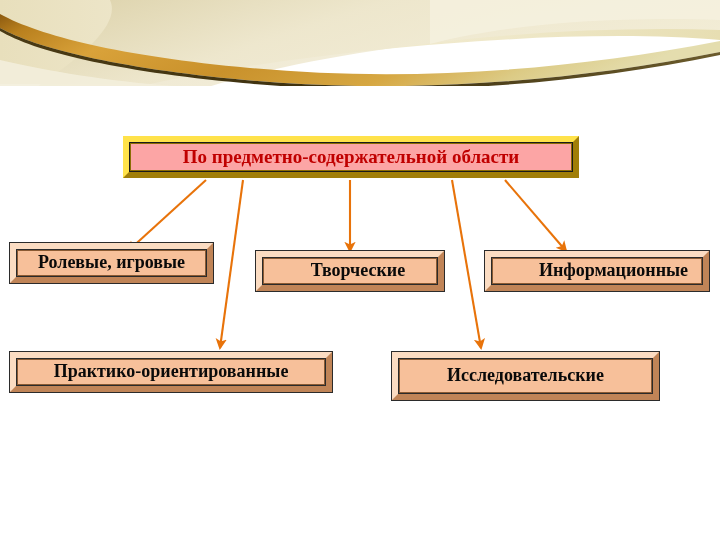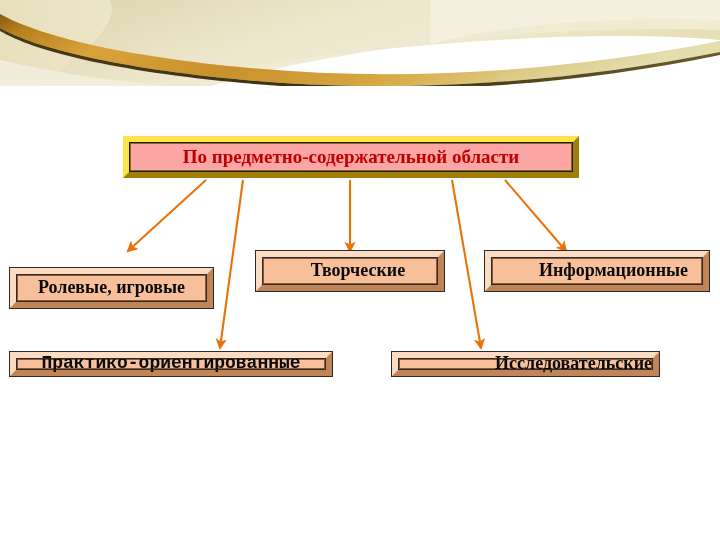--- a/index.html
+++ b/index.html
@@ -140,38 +140,38 @@
 
       <line x1="505" y1="180" x2="566" y2="251"></line>
     </g>
   </svg>
 
   <div class="node gold" style="left:123px;top:136px;width:456px;height:42px;">
     <span class="inner-line"></span>
     <span class="lbl">По предметно-содержательной области</span>
   </div>
 
-  <div class="node peach" style="left:10px;top:268px;width:203px;height:40px;">
+  <div class="node peach" style="left:10px;top:243px;width:203px;height:40px;">
     <span class="inner-line"></span>
     <span class="lbl">Ролевые, игровые</span>
   </div>
 
   <div class="node peach" style="left:256px;top:251px;width:188px;height:40px;padding-left:16px;">
     <span class="inner-line"></span>
     <span class="lbl">Творческие</span>
   </div>
 
   <div class="node peach" style="left:485px;top:251px;width:224px;height:40px;padding-left:33px;">
     <span class="inner-line"></span>
     <span class="lbl">Информационные</span>
   </div>
 
-  <div class="node peach" style="left:10px;top:352px;width:322px;height:24px;font-family:Liberation Mono, monospace;">
+  <div class="node peach" style="left:10px;top:352px;width:322px;height:40px;">
     <span class="inner-line"></span>
     <span class="lbl">Практико-ориентированные</span>
   </div>
 
-  <div class="node peach" style="left:392px;top:352px;width:267px;height:24px;justify-content:flex-end;">
+  <div class="node peach" style="left:392px;top:352px;width:267px;height:48px;">
     <span class="inner-line"></span>
     <span class="lbl">Исследовательские</span>
   </div>
 
 </div>
 
 </body></html>

